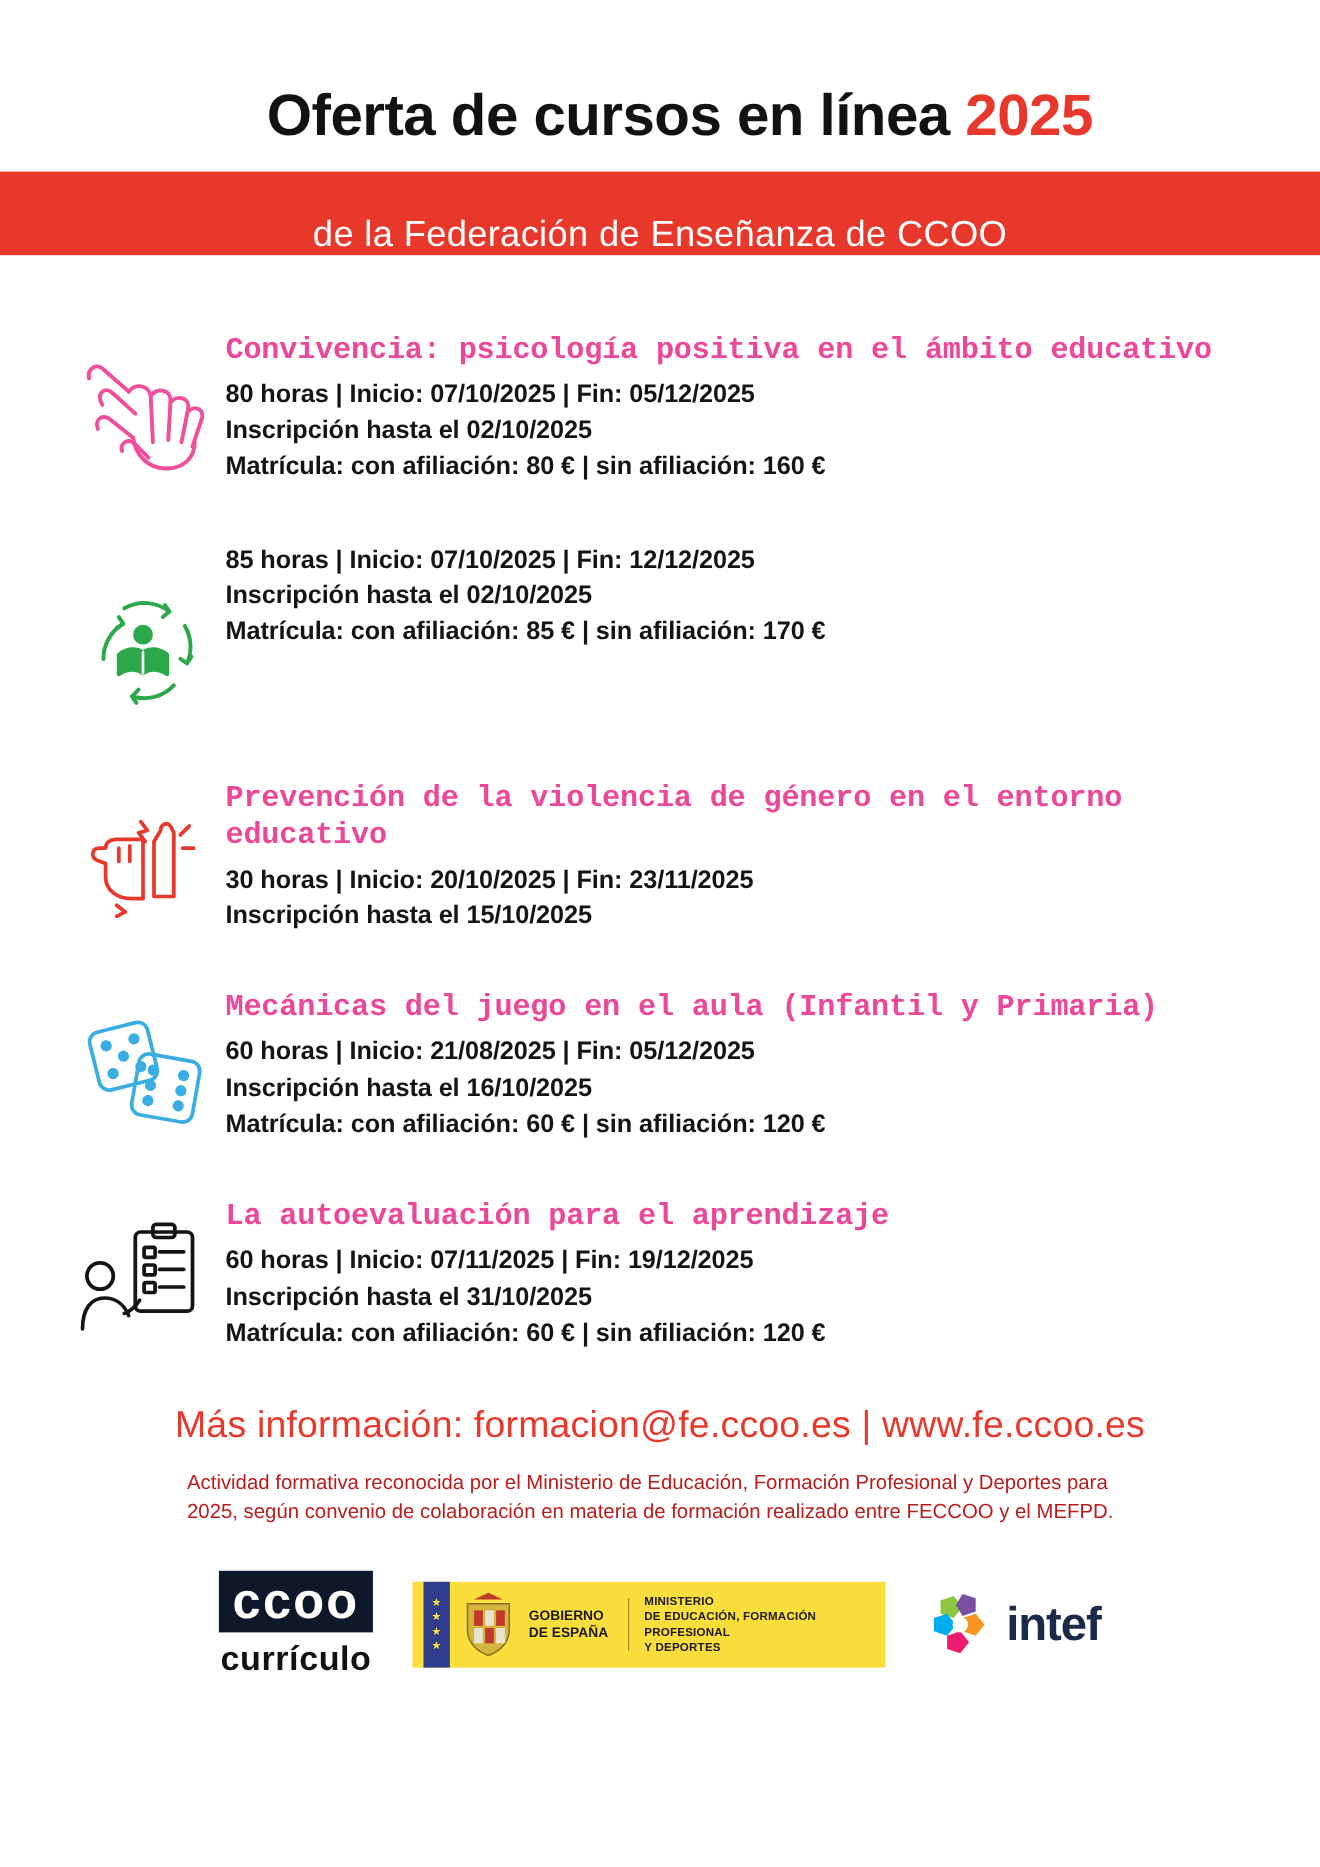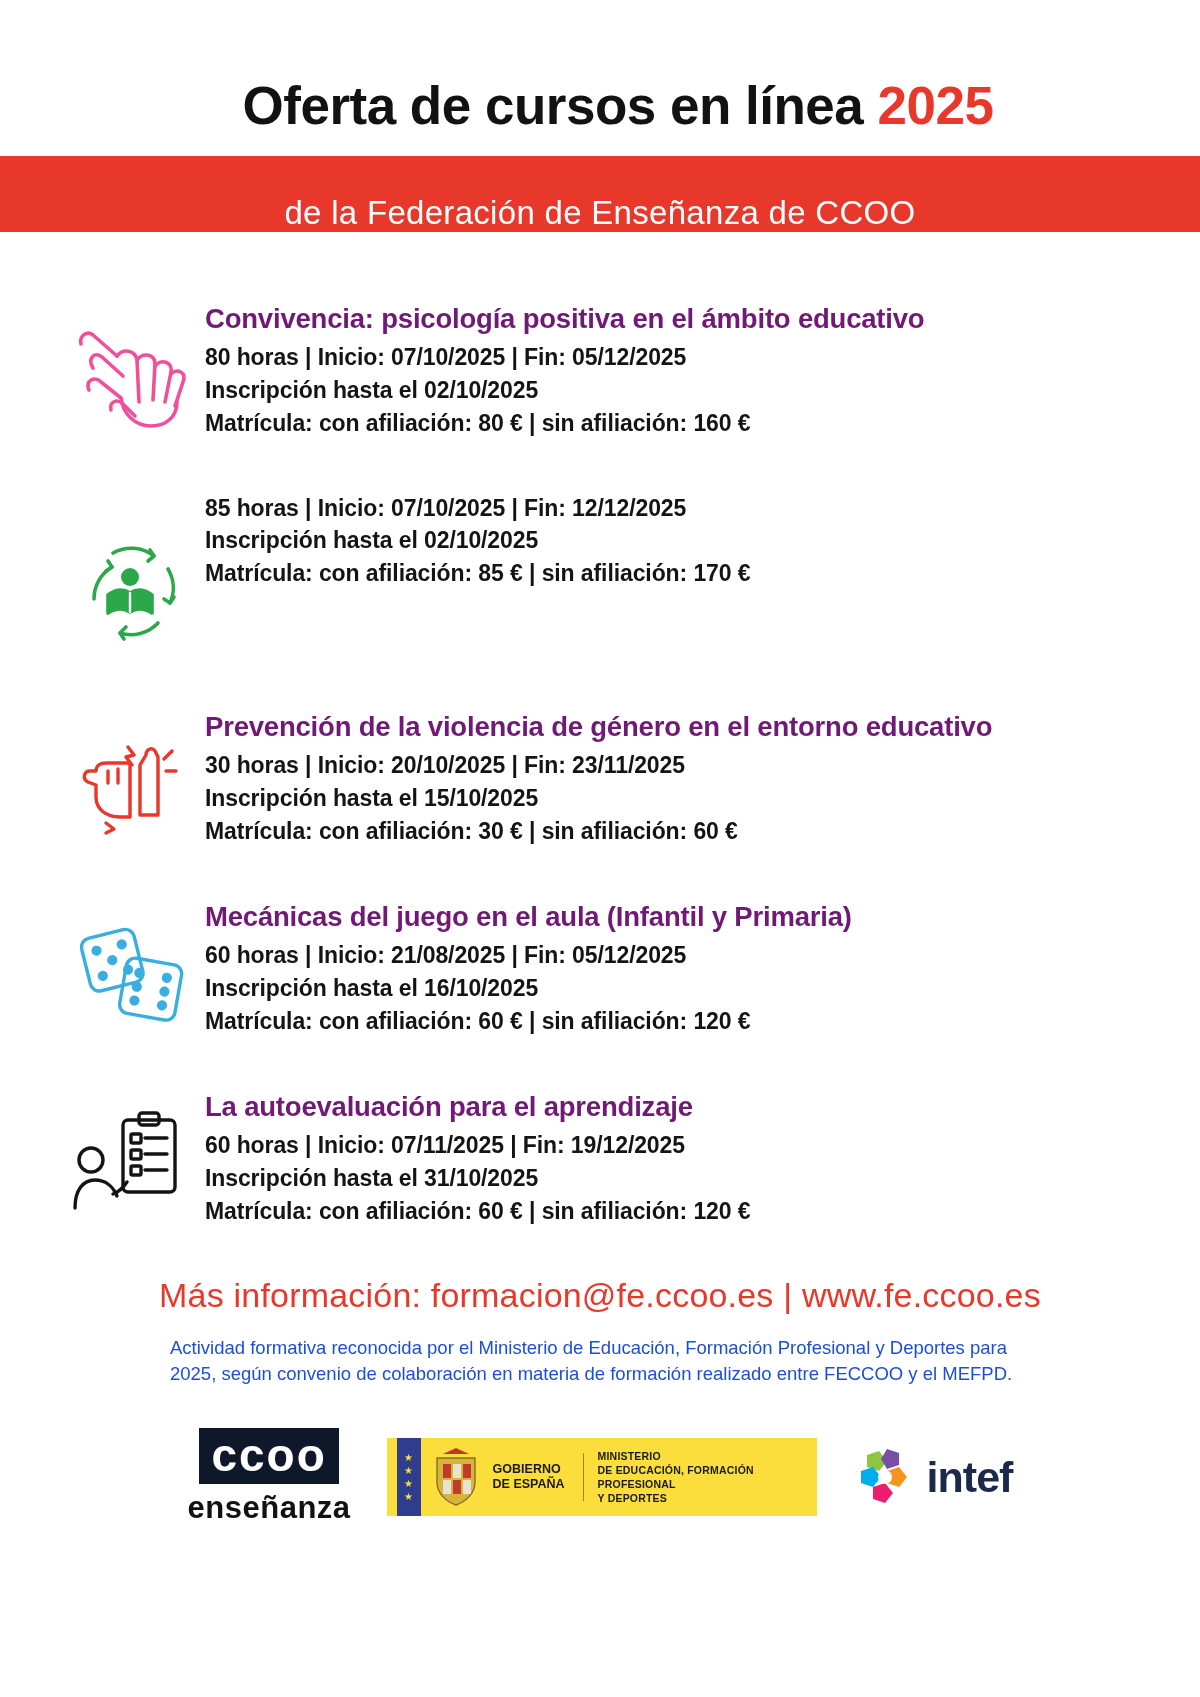--- a/index.html
+++ b/index.html
@@ -59,26 +59,27 @@
     min-width: 150px;
     height: 140px;
     display: flex;
     align-items: center;
     justify-content: center;
   }
   .course-body {
     padding-top: 4px;
   }
   .course-title {
-    color: #701a75;
+    color: #ec4899;
     font-size: 27.5px;
     font-weight: bold;
     line-height: 1.22;
     margin-bottom: 6px;
     letter-spacing: -0.2px;
+    font-family: Liberation Mono, monospace;
   }
   .course-line {
     color: #141414;
     font-size: 23px;
     font-weight: bold;
     line-height: 1.42;
     letter-spacing: -0.1px;
   }
 
   
@@ -92,21 +93,21 @@
   .more-info {
     text-align: center;
     color: #e8382b;
     font-size: 34px;
     margin-top: 18px;
     letter-spacing: 0.2px;
   }
   .disclaimer {
     width: 860px;
     margin: 20px auto 0 auto;
-    color: #1d4ed8;
+    color: #b91c1c;
     font-size: 18.5px;
     line-height: 1.45;
   }
 
   .logos {
     margin-top: 40px;
     display: flex;
     align-items: center;
     justify-content: center;
     gap: 36px;
@@ -270,21 +271,20 @@
         <path d="M96 40 L104 32"></path>
         <path d="M98 52 L108 52"></path>
         <path d="M60 28 L66 36 L58 38 L64 46"></path>
         <path d="M38 104 L46 110 L38 114"></path>
       </svg>
     </div>
     <div class="course-body">
       <div class="course-title">Prevención de la violencia de género en el entorno educativo</div>
       <div class="course-line">30 horas | Inicio: 20/10/2025 | Fin: 23/11/2025</div>
       <div class="course-line">Inscripción hasta el 15/10/2025</div>
-      <div class="course-line">Matrícula: con afiliación: 30 € | sin afiliación: 60 €</div>
     </div>
   </div>
 
   <div class="course c4">
     <div class="course-icon">
       <svg width="130" height="125" viewBox="0 0 130 125" fill="none" stroke="#3aaee0" stroke-width="3.4" stroke-linecap="round" stroke-linejoin="round">
         <g transform="rotate(-14 48 50)">
           <rect x="20" y="24" width="54" height="54" rx="9"></rect>
           <circle cx="34" cy="38" r="3.4" fill="#3aaee0"></circle>
           <circle cx="60" cy="38" r="3.4" fill="#3aaee0"></circle>
@@ -338,21 +338,21 @@
 </div>
 
 <div class="more-info">Más información: formacion@fe.ccoo.es | www.fe.ccoo.es</div>
 
 <div class="disclaimer">Actividad formativa reconocida por el Ministerio de Educación, Formación Profesional y Deportes para 2025, según convenio de colaboración en materia de formación realizado entre FECCOO y el MEFPD.</div>
 
 <div class="logos">
 
   <div class="ccoo">
     <div class="ccoo-box">ccoo</div>
-    <div class="ccoo-sub">enseñanza</div>
+    <div class="ccoo-sub">currículo</div>
   </div>
 
   <div class="gob">
     <div class="gob-flag">
       <span class="gob-star">★</span>
       <span class="gob-star">★</span>
       <span class="gob-star">★</span>
       <span class="gob-star">★</span>
     </div>
     <svg class="gob-shield" viewBox="0 0 54 62">

